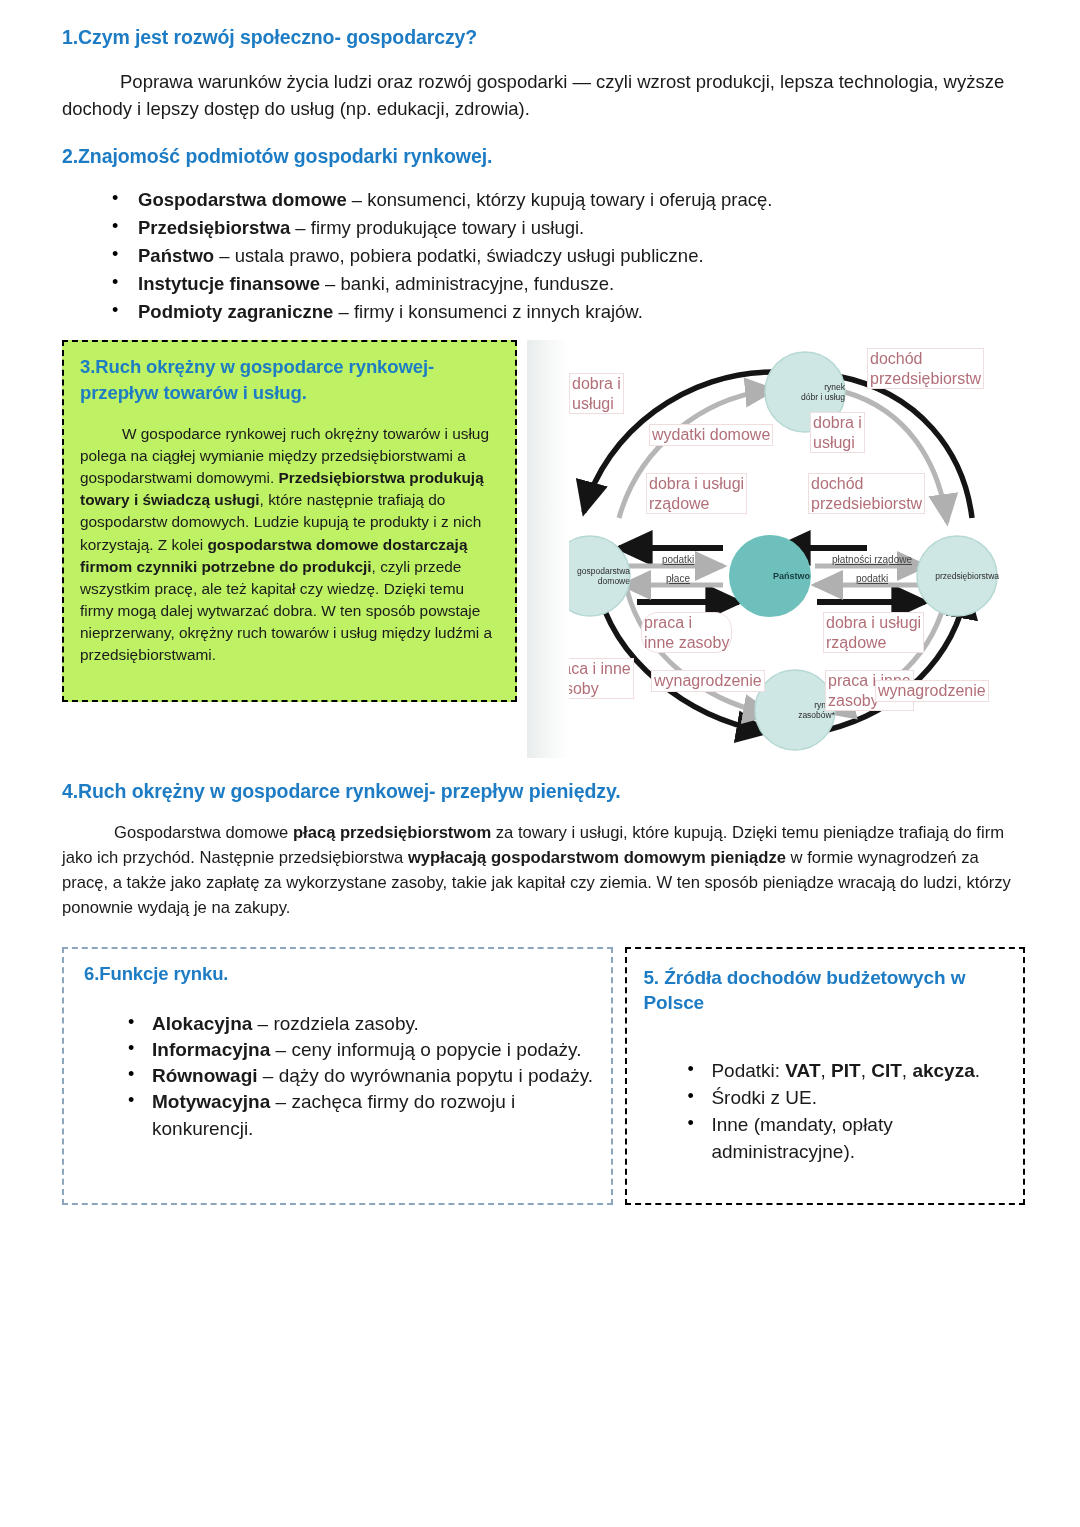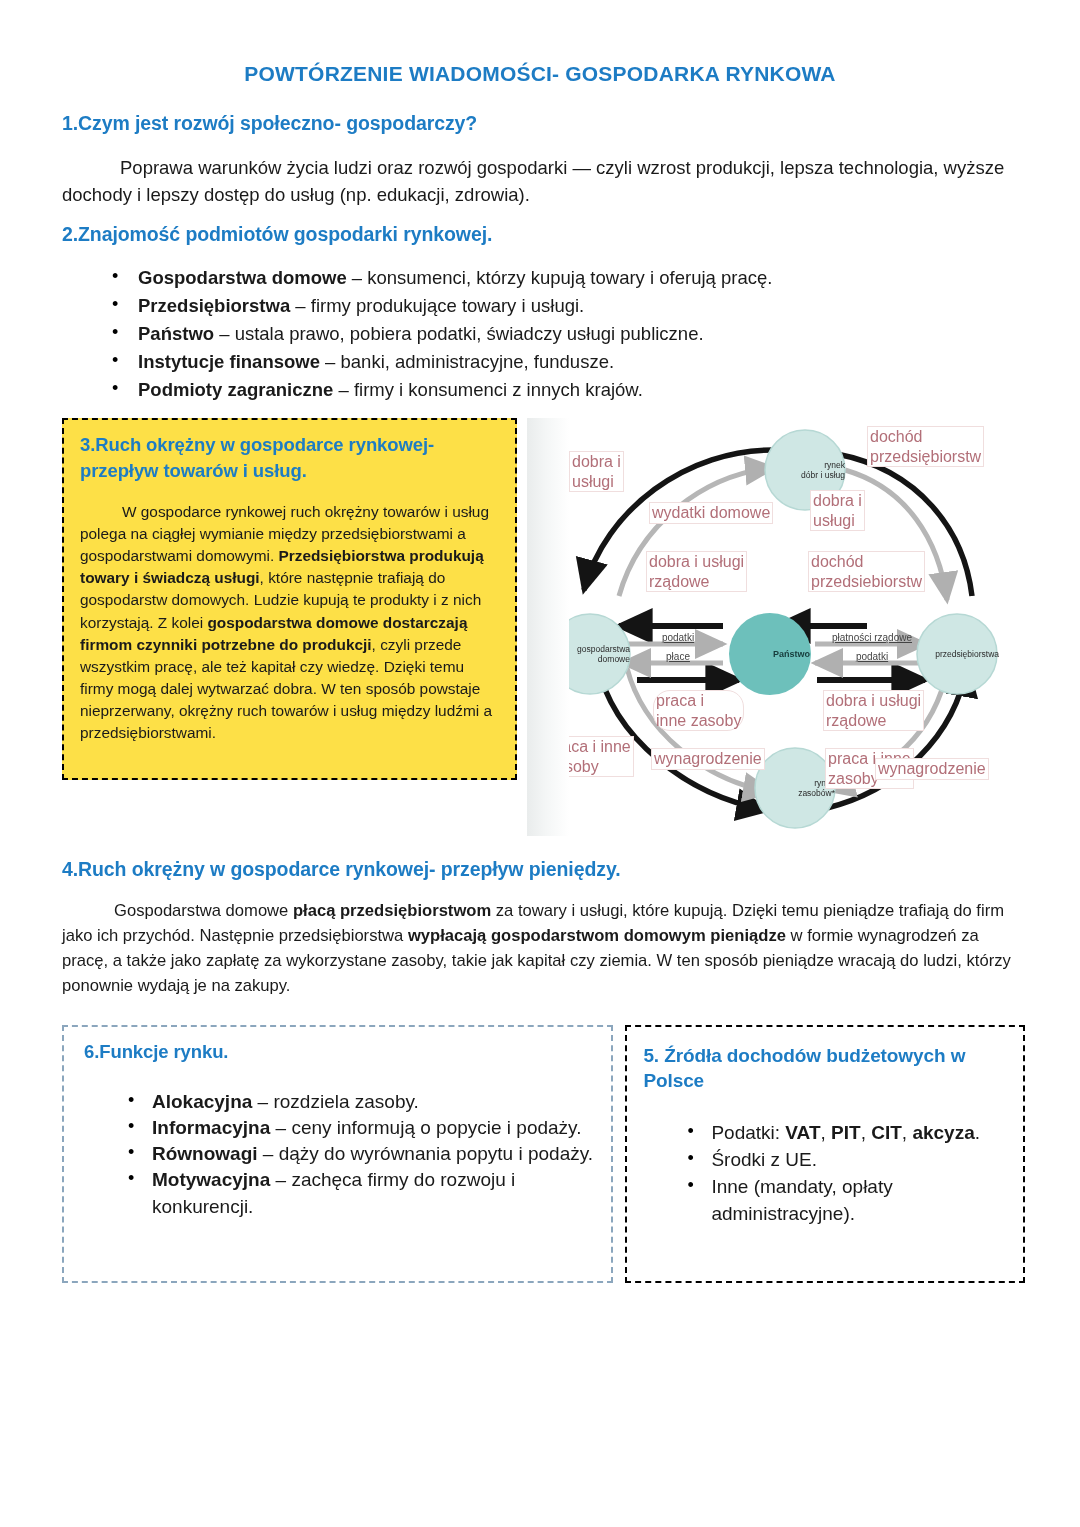--- a/index.html
+++ b/index.html
@@ -82,21 +82,21 @@
     margin-top: 14px;
     padding: 0 55px 0 62px;
     gap: 10px;
   }
 
   .box3 {
     width: 455px;
     box-sizing: border-box;
     border: 2px dashed #000000;
     padding: 12px 16px 18px 16px;
-    background: #fde047;
+    background: #bef264;
   }
   .box3 .h-section { font-size: 18.5px; line-height: 1.42; }
   .box3 .body {
     margin-top: 16px;
     font-size: 15.4px;
     line-height: 1.44;
     color: #1a1a1a;
   }
   .box3 .body .indent { display: inline-block; width: 42px; }
 
@@ -173,36 +173,35 @@
   .box6 ul.bullets > li { font-size: 19px; line-height: 1.38; padding-left: 26px; }
 
   .box5 {
     width: 400px;
     box-sizing: border-box;
     border: 2px dashed #000000;
     padding: 16px 16px 30px 16px;
     min-height: 258px;
   }
   .box5 .h-section { font-size: 19px; line-height: 1.35; }
-  .box5 ul.bullets { margin-top: 26px; padding-left: 42px; }
+  .box5 ul.bullets { margin-top: 42px; padding-left: 42px; }
   .box5 ul.bullets > li { font-size: 19px; line-height: 1.42; padding-left: 26px; }
 </style>
 </head>
 <body>
 
 <div class="page">
 
-  <h1 class="doc-title">POWTÓRZENIE WIADOMOŚCI- GOSPODARKA RYNKOWA</h1>
 
   <div class="content">
     <h2 class="h-section" style="margin-top:26px;">1.Czym jest rozwój społeczno- gospodarczy?</h2>
     <p class="para" style="margin-top:20px;"><span class="indent"></span><span>Poprawa warunków życia ludzi oraz rozwój gospodarki — czyli wzrost produkcji, lepsza technologia, wyższe dochody i lepszy dostęp do usług (np. edukacji, zdrowia).</span></p>
   </div>
 
-  <div class="content" style="margin-top:14px;">
+  <div class="content" style="margin-top:22px;">
     <h2 class="h-section">2.Znajomość podmiotów gospodarki rynkowej.</h2>
     <ul class="bullets" style="margin-top:18px;">
       <li><span class="b">Gospodarstwa domowe</span><span> – konsumenci, którzy kupują towary i oferują pracę.</span></li>
       <li><span class="b">Przedsiębiorstwa</span><span> – firmy produkujące towary i usługi.</span></li>
       <li><span class="b">Państwo</span><span> – ustala prawo, pobiera podatki, świadczy usługi publiczne.</span></li>
       <li><span class="b">Instytucje finansowe</span><span> – banki, administracyjne, fundusze.</span></li>
       <li><span class="b">Podmioty zagraniczne</span><span> – firmy i konsumenci z innych krajów.</span></li>
     </ul>
   </div>
 
@@ -266,21 +265,21 @@
 usługi</div>
       <div class="lbl" style="left:122px; top:84px;">wydatki domowe</div>
       <div class="lbl" style="left:340px; top:8px;">dochód
 przedsiębiorstw</div>
       <div class="lbl" style="left:283px; top:72px;">dobra i
 usługi</div>
       <div class="lbl" style="left:119px; top:133px;">dobra i usługi
 rządowe</div>
       <div class="lbl" style="left:281px; top:133px;">dochód
 przedsiebiorstw</div>
-      <div class="lbl" style="left:126px; top:272px;border-radius:17px;">praca i
+      <div class="lbl" style="left:114px; top:272px;border-radius:17px;">praca i
 inne zasoby</div>
       <div class="lbl" style="left:124px; top:330px;">wynagrodzenie</div>
       <div class="lbl" style="left:296px; top:272px;">dobra i usługi
 rządowe</div>
       <div class="lbl" style="left:298px; top:330px;">praca i inne
 zasoby</div>
       <div class="lbl" style="left:18px; top:318px;">praca i inne
 zasoby</div>
       <div class="lbl" style="left:348px; top:340px;">wynagrodzenie</div>
 

